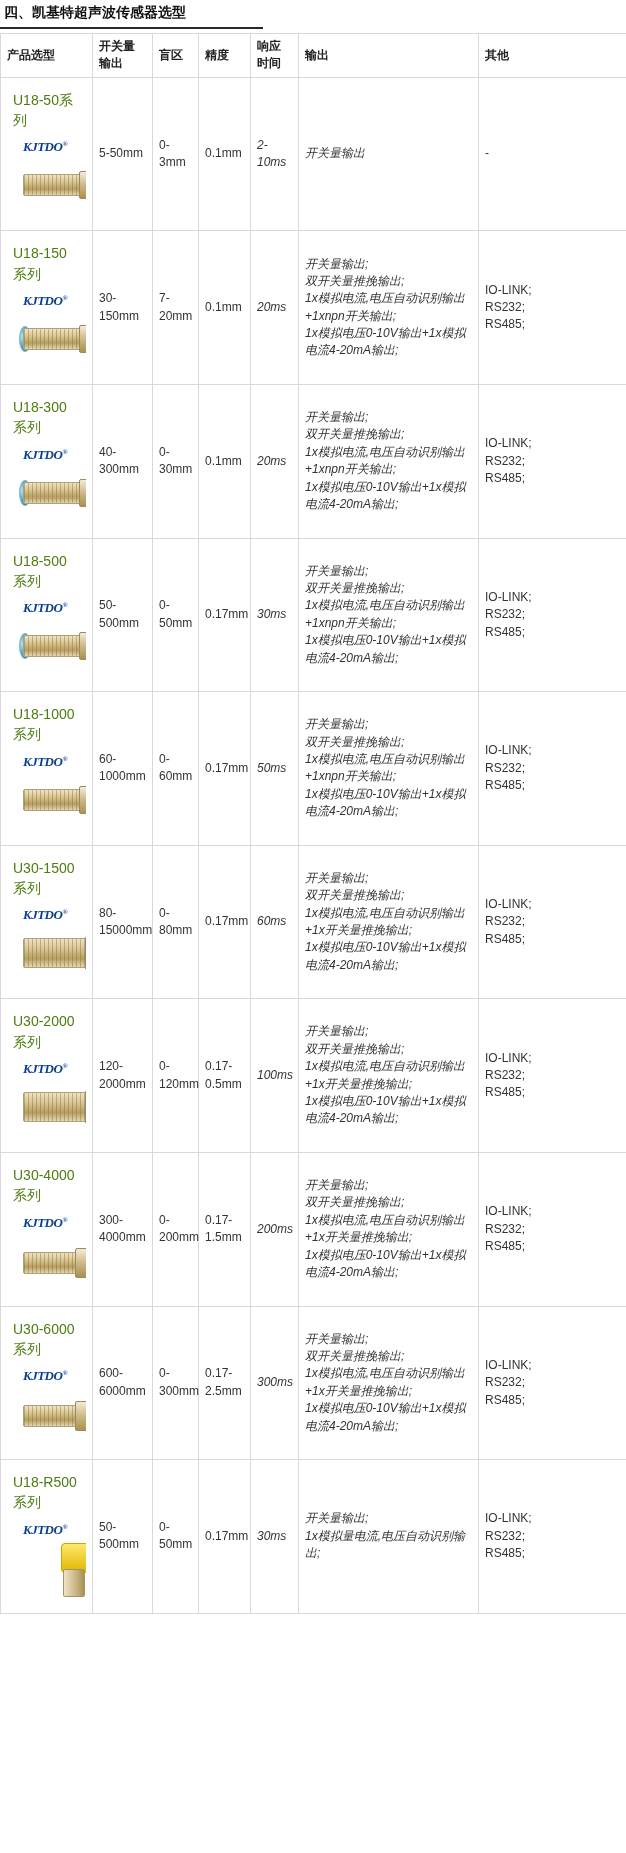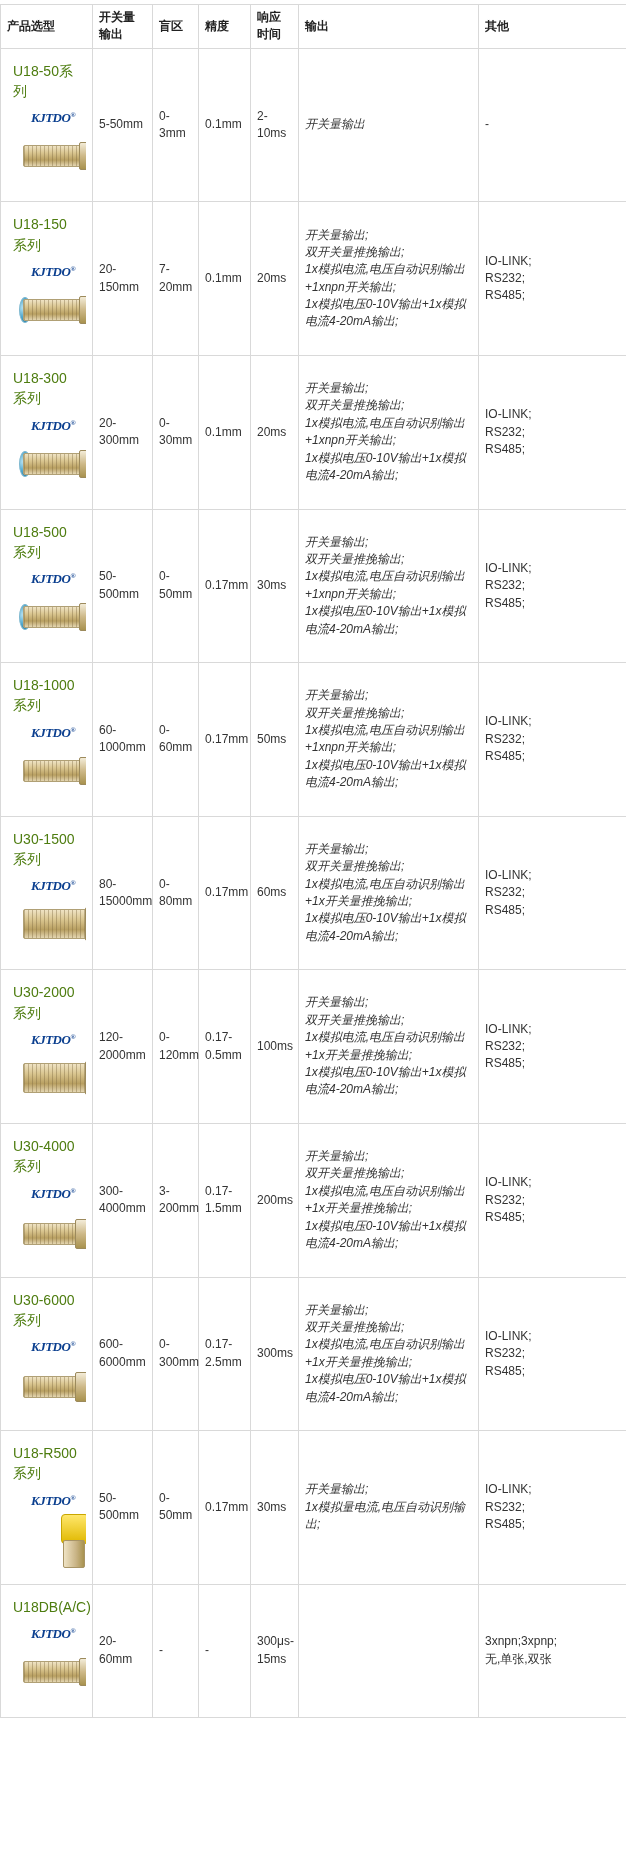--- a/index.html
+++ b/index.html
@@ -68,21 +68,21 @@
     font-size: 14px;
     color: #4d7c0f;
   }
   .product-img {
     height: 92px;
     position: relative;
     overflow: hidden;
   }
   .brand {
     position: absolute;
-    left: 24px;
+    left: 16px;
     top: 6px;
     font-family: "Liberation Serif", serif;
     font-weight: bold;
     font-style: italic;
     font-size: 13px;
     color: #0b3f8f;
     letter-spacing: -0.5px;
   }
   .brand sup {
     font-size: 7px;
@@ -145,29 +145,30 @@
   .barrel-vert {
     position: absolute;
     left: 46px;
     top: 28px;
     width: 22px;
     height: 28px;
     background: linear-gradient(90deg,#efe3c4,#c9b486 60%,#a8924f);
     border: 1px solid #a89466;
     border-radius: 2px;
   }
-  .nowrap-cell { white-space: pre-line; }
+  .nowrap-cell { white-space: pre-line; font-style: italic; }
   .output-cell { white-space: pre-line; font-style: italic; }
   .other-cell { white-space: pre-line; }
 </style>
 </head>
 <body>
 
 <div class="page">
 
+  <div class="section-title">四、凯基特超声波传感器选型</div>
 
   <table class="spec">
     <colgroup>
       <col class="col-product">
       <col class="col-range">
       <col class="col-blind">
       <col class="col-acc">
       <col class="col-resp">
       <col class="col-output">
       <col class="col-other">
@@ -209,21 +210,21 @@
           <div class="product-name">U18-150系列</div>
           <div class="product-img">
             <div class="brand"><span>KJTDO</span><sup>®</sup></div>
             <div class="sensor">
               <div class="ring-blue"></div>
                 <div class="body-thread"></div>
                 <div class="nut"></div>
             </div>
           </div>
         </td>
-        <td>20-150mm</td>
+        <td>30-150mm</td>
         <td>7-20mm</td>
         <td>0.1mm</td>
         <td class="nowrap-cell">20ms</td>
         <td class="output-cell">开关量输出;
 双开关量推挽输出;
 1x模拟电流,电压自动识别输出+1xnpn开关输出;
 1x模拟电压0-10V输出+1x模拟电流4-20mA输出;</td>
         <td class="other-cell">IO-LINK;
 RS232;
 RS485;</td>
@@ -234,21 +235,21 @@
           <div class="product-name">U18-300系列</div>
           <div class="product-img">
             <div class="brand"><span>KJTDO</span><sup>®</sup></div>
             <div class="sensor">
               <div class="ring-blue"></div>
                 <div class="body-thread"></div>
                 <div class="nut"></div>
             </div>
           </div>
         </td>
-        <td>20-300mm</td>
+        <td>40-300mm</td>
         <td>0-30mm</td>
         <td>0.1mm</td>
         <td class="nowrap-cell">20ms</td>
         <td class="output-cell">开关量输出;
 双开关量推挽输出;
 1x模拟电流,电压自动识别输出+1xnpn开关输出;
 1x模拟电压0-10V输出+1x模拟电流4-20mA输出;</td>
         <td class="other-cell">IO-LINK;
 RS232;
 RS485;</td>
@@ -356,21 +357,21 @@
           <div class="product-name">U30-4000系列</div>
           <div class="product-img">
             <div class="brand"><span>KJTDO</span><sup>®</sup></div>
             <div class="sensor">
               <div class="body-thread" style="width:56px;height:22px;top:18px;"></div>
                 <div class="nut" style="left:58px;top:14px;height:30px;"></div>
             </div>
           </div>
         </td>
         <td>300-4000mm</td>
-        <td>3-200mm</td>
+        <td>0-200mm</td>
         <td>0.17-1.5mm</td>
         <td class="nowrap-cell">200ms</td>
         <td class="output-cell">开关量输出;
 双开关量推挽输出;
 1x模拟电流,电压自动识别输出+1x开关量推挽输出;
 1x模拟电压0-10V输出+1x模拟电流4-20mA输出;</td>
         <td class="other-cell">IO-LINK;
 RS232;
 RS485;</td>
       </tr>
@@ -414,35 +415,16 @@
         <td>0-50mm</td>
         <td>0.17mm</td>
         <td class="nowrap-cell">30ms</td>
         <td class="output-cell">开关量输出;
 1x模拟量电流,电压自动识别输出;</td>
         <td class="other-cell">IO-LINK;
 RS232;
 RS485;</td>
       </tr>
 
-      <tr>
-        <td class="product-cell">
-          <div class="product-name">U18DB(A/C)</div>
-          <div class="product-img">
-            <div class="brand"><span>KJTDO</span><sup>®</sup></div>
-            <div class="sensor">
-              <div class="body-thread"></div>
-                <div class="nut"></div>
-            </div>
-          </div>
-        </td>
-        <td>20-60mm</td>
-        <td>-</td>
-        <td>-</td>
-        <td class="nowrap-cell">300μs-15ms</td>
-        <td class="output-cell"></td>
-        <td class="other-cell">3xnpn;3xpnp;
-无,单张,双张</td>
-      </tr>
 
     </tbody>
   </table>
 </div>
 
 </body></html>

